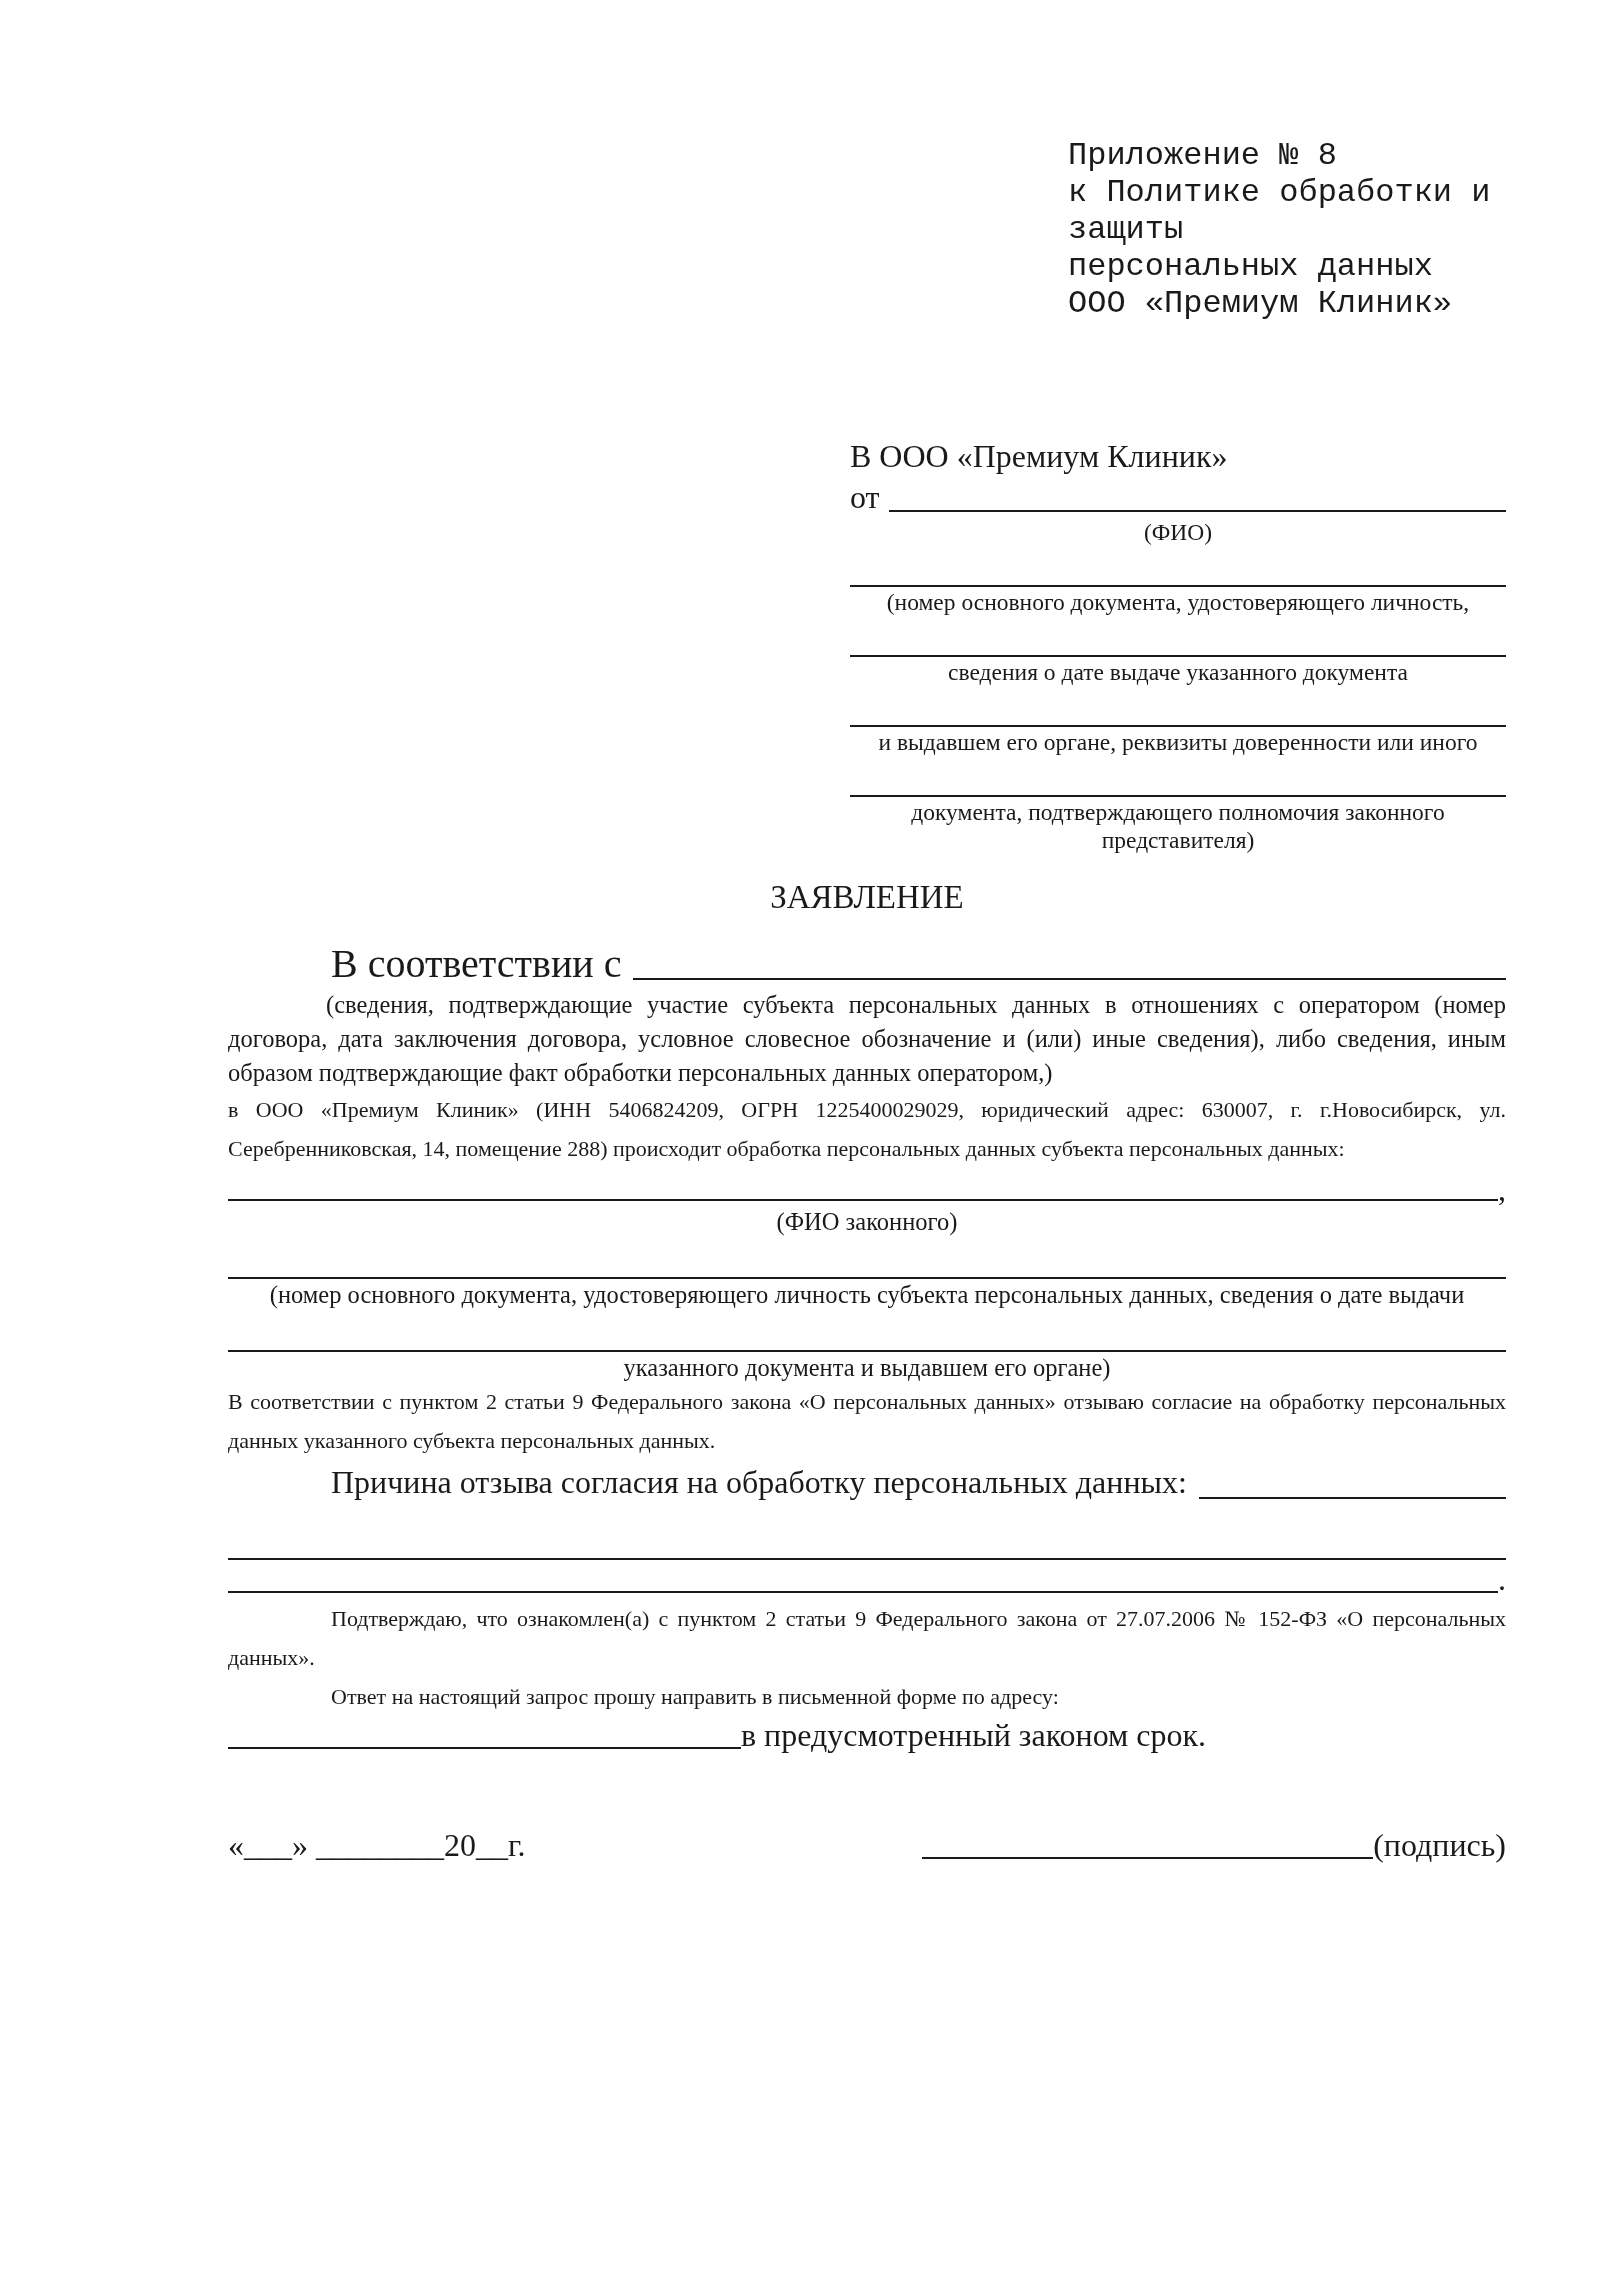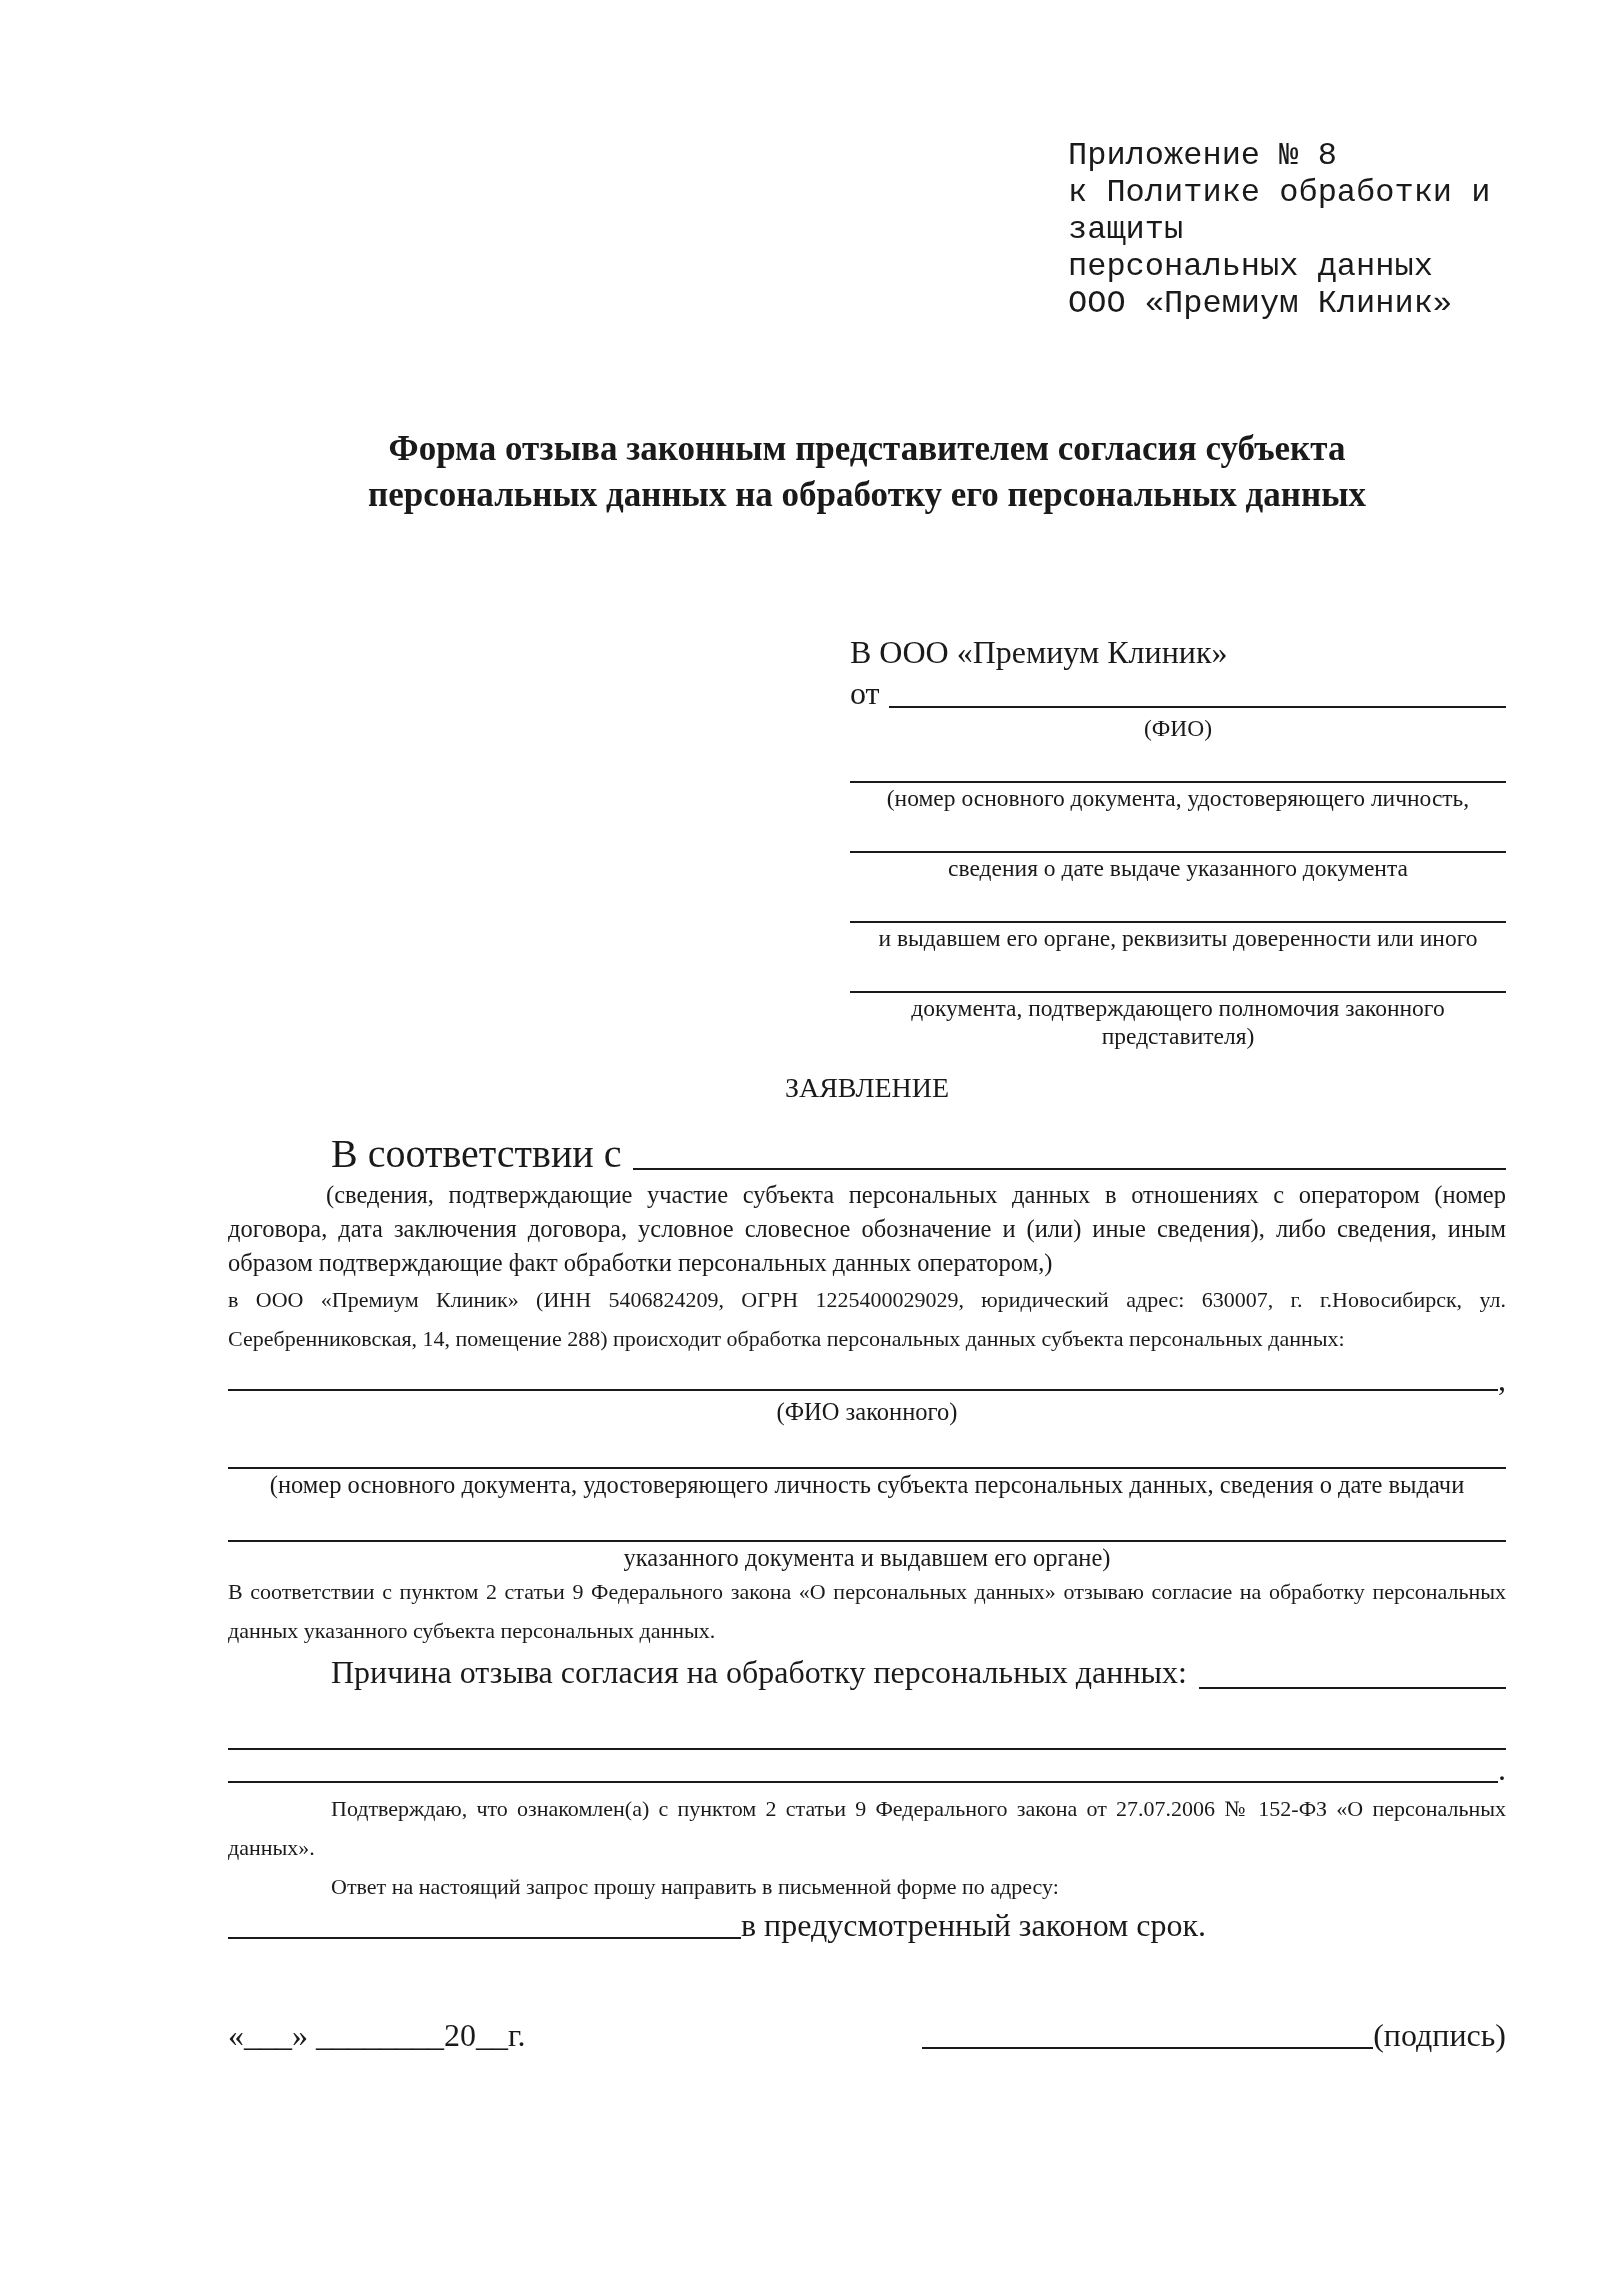--- a/index.html
+++ b/index.html
@@ -23,21 +23,21 @@
   .addr-to { line-height: 41px; }
   .row { display: flex; align-items: flex-end; font-family: Liberation Serif, serif; }
   .addr-from { line-height: 41px; }
   .addr-from .label { margin-right: 9.8px; }
   .fill { border-bottom: 2px solid #1a1a1a; }
   .row .fill { flex: 1 1 auto; margin-bottom: 5.9px; }
   .cap { font-size: 23.5px; line-height: 28px; text-align: center; }
   .uline { border-bottom: 2px solid #1a1a1a; }
   .addr .uline { height: 41px; margin-bottom: 1px; }
   
-  .zayav { margin-top: 15px; text-align: center; font-size: 28px; line-height: 45px; }
+  .zayav { margin-top: 21px; text-align: center; font-size: 33px; line-height: 45px; }
   .accord-row { padding-left: 103px; font-size: 40px; line-height: 45px; margin-top: 21px; }
   .accord-row .label { margin-right: 11.8px; white-space: nowrap; }
   .small-just { font-size: 24.5px; line-height: 34px; text-align: justify; text-indent: 98px; margin-top: 2px; }
   .para { font-size: 22px; line-height: 39px; text-align: justify; }
   .para.first-indent { text-indent: 103px; }
   .comma-row { font-size: 32px; line-height: 35px; margin-top: 3.9px; }
   .ccap { font-size: 24.5px; line-height: 29px; text-align: center; }
   .wide-uline { height: 43px; margin-bottom: 1px; }
   .reason-row { padding-left: 103px; font-size: 32px; line-height: 45px; }
   .reason-row .label { margin-right: 11.8px; white-space: nowrap; }
@@ -54,24 +54,20 @@
 
 <div class="page">
 
   <div class="appendix">
     <div>Приложение № 8</div>
     <div>к Политике обработки и защиты</div>
     <div>персональных данных</div>
     <div>ООО «Премиум Клиник»</div>
   </div>
 
-  <div class="doc-title">
-    <div>Форма отзыва законным представителем согласия субъекта</div>
-    <div>персональных данных на обработку его персональных данных</div>
-  </div>
 
   <div class="addr">
     <div class="addr-to">В ООО «Премиум Клиник»</div>
     <div class="row addr-from">
       <span class="label">от</span>
       <span class="fill"></span>
     </div>
     <div class="cap">(ФИО)</div>
     <div class="uline"></div>
     <div class="cap">(номер основного документа, удостоверяющего личность,</div>

